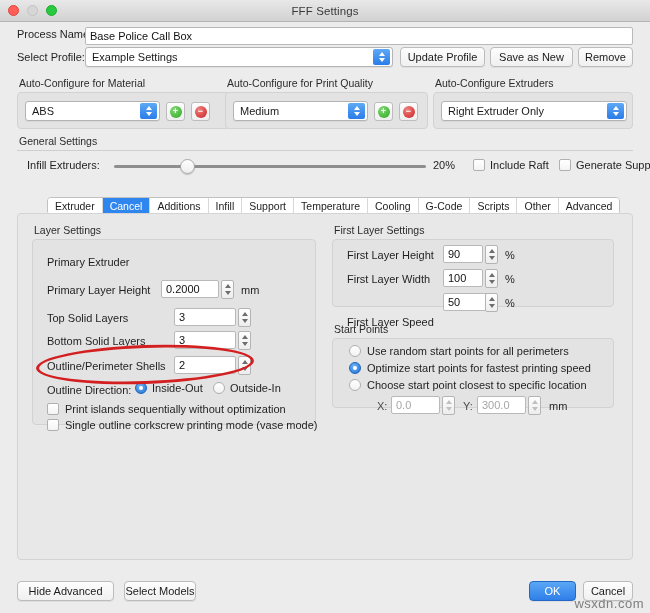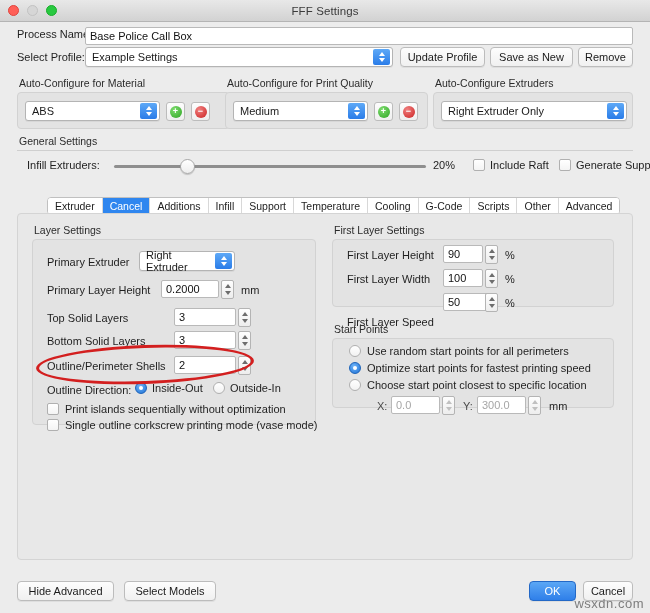--- a/index.html
+++ b/index.html
@@ -279,27 +279,20 @@
     <div class="tab">Advanced</div>
   </div>
 
 <div class="tabpanel">
 
   <div class="group" style="left:14px;top:11px;width:284px;height:200px;">
     <div class="glabel">Layer Settings</div>
     <div class="gbody">
 
       <span class="lbl" style="position:absolute;left:14px;top:16px;">Primary Extruder</span>
-      <div class="combo" style="position:absolute;left:106px;top:11px;width:96px;">
-        <span>Right Extruder</span>
-        <span class="arrows">
-            <i class="up"></i>
-            <i class="dn"></i>
-          </span>
-      </div>
 
       <span class="lbl" style="position:absolute;left:14px;top:44px;">Primary Layer Height</span>
       <div class="txtfield" style="position:absolute;left:128px;top:40px;width:58px;">0.2000</div>
       <div class="stepper" style="position:absolute;left:188px;top:40px;">
         <i class="up"></i>
           <i class="dn"></i>
       </div>
       <span class="lbl" style="position:absolute;left:208px;top:44px;">mm</span>
 
       <span class="lbl" style="position:absolute;left:14px;top:72px;">Top Solid Layers</span>
@@ -403,17 +396,17 @@
       </div>
       <span class="lbl" style="position:absolute;left:216px;top:61px;">mm</span>
     </div>
   </div>
 
 </div>
 
 <div class="annot" style="left:36px;top:345px;width:218px;height:39px;"></div>
 
 <div class="btn" style="position:absolute;left:17px;top:581px;width:97px;">Hide Advanced</div>
-<div class="btn" style="position:absolute;left:124px;top:581px;width:92px;text-align:right;">Select Models</div>
+<div class="btn" style="position:absolute;left:124px;top:581px;width:72px;text-align:right;">Select Models</div>
 <div class="btn primary" style="position:absolute;left:529px;top:581px;width:47px;">OK</div>
 <div class="btn" style="position:absolute;left:583px;top:581px;width:50px;">Cancel</div>
 
 <div class="watermark">wsxdn.com</div>
 
 </body></html>

